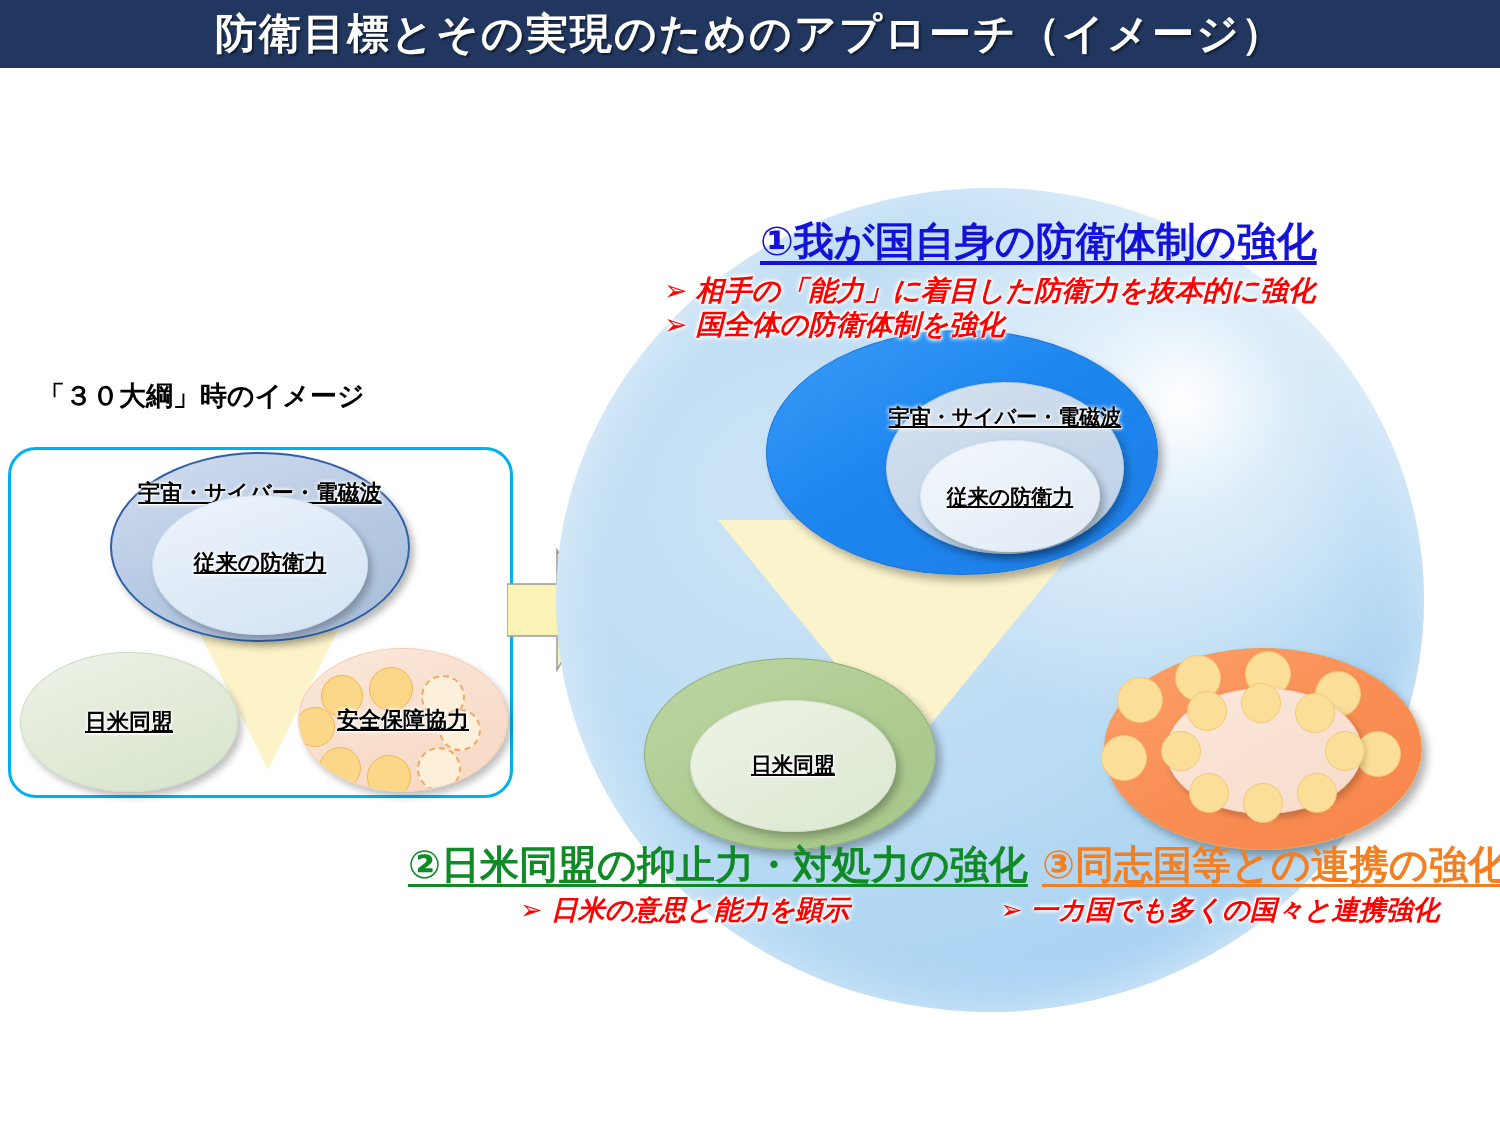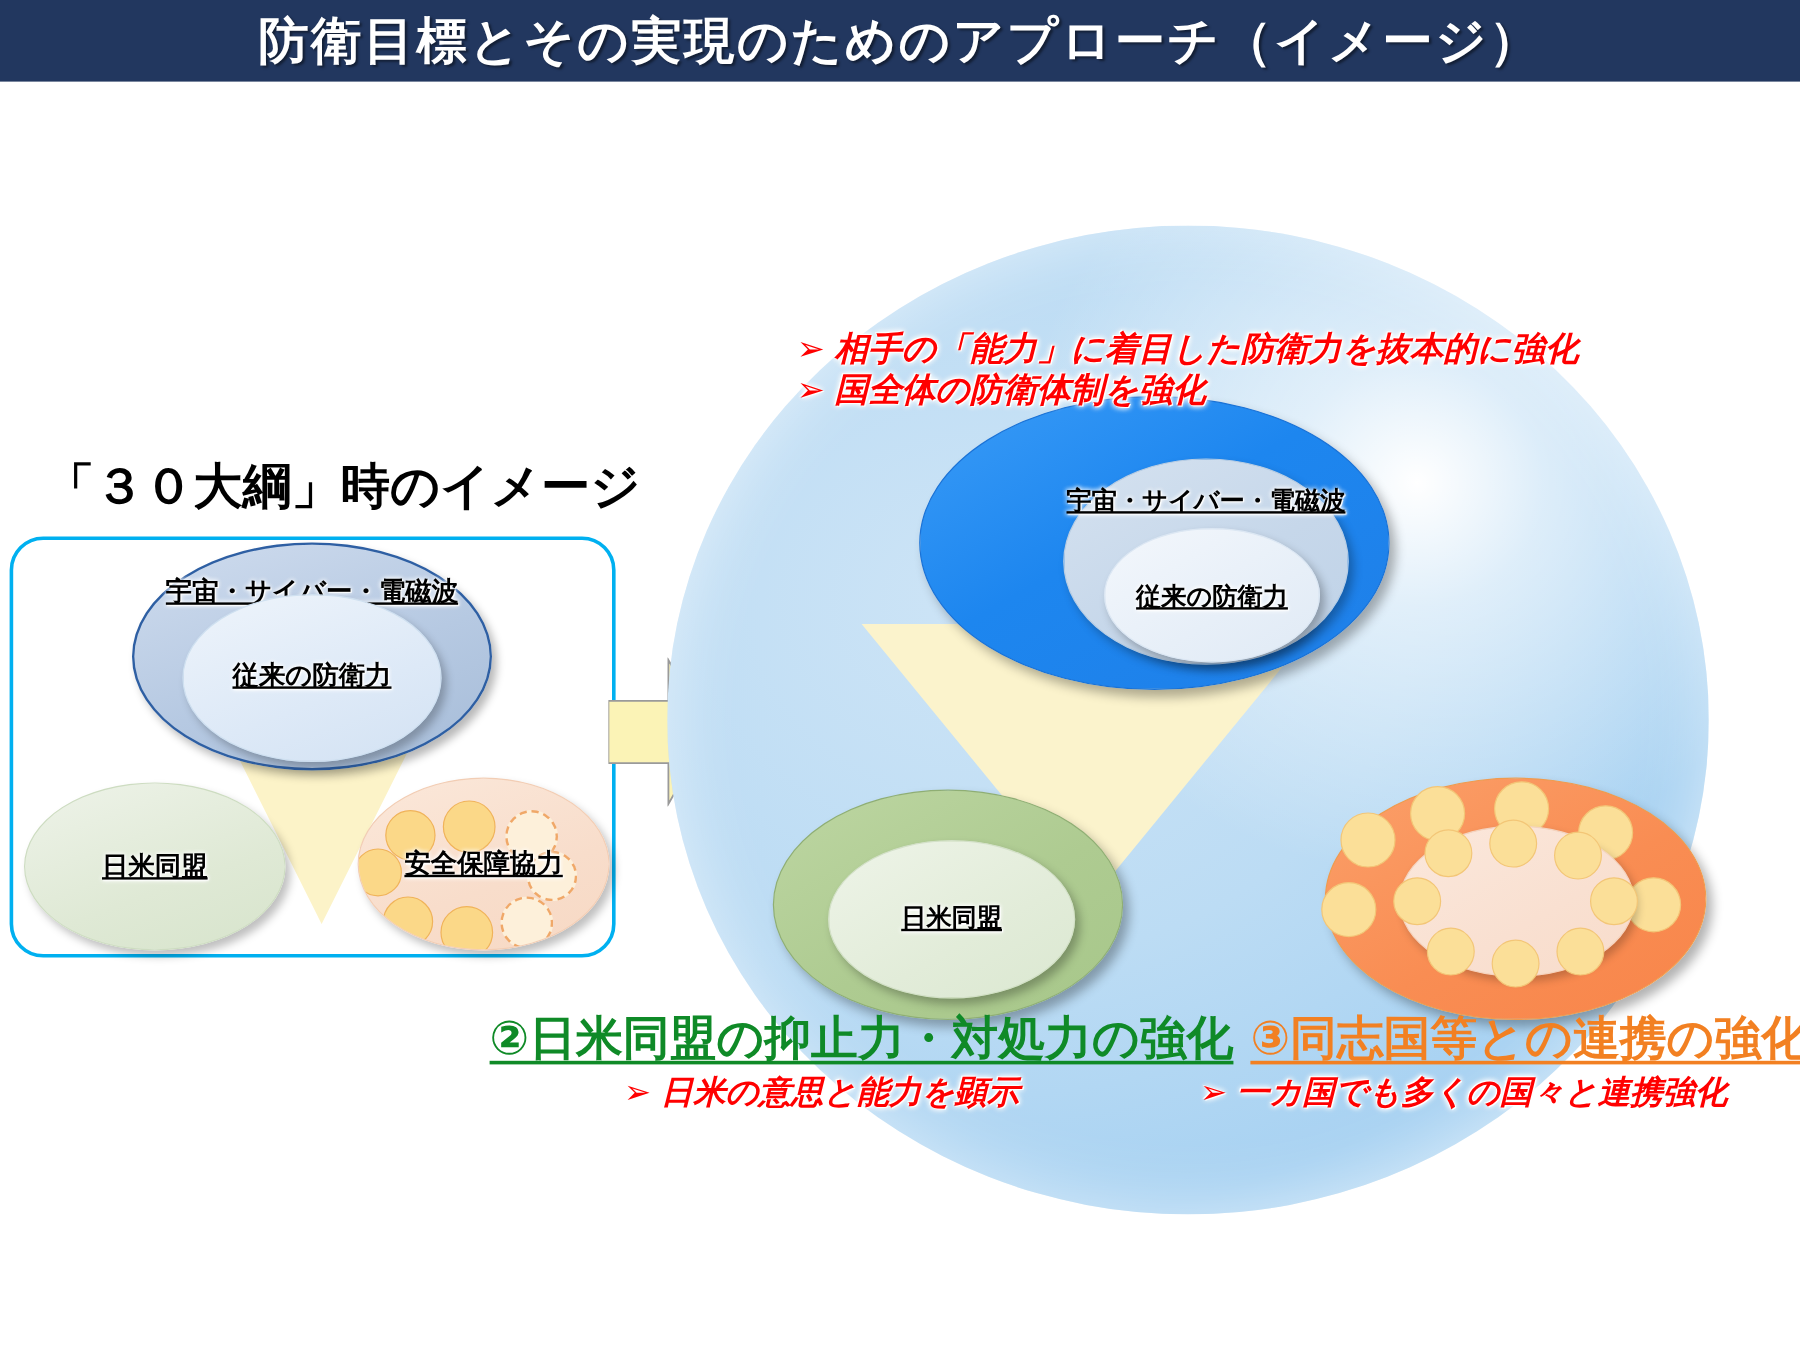--- a/index.html
+++ b/index.html
@@ -30,21 +30,21 @@
   .lbl{
     position:absolute;width:100%;text-align:center;
     font-weight:bold;color:#000;white-space:nowrap;
     text-shadow:0 0 4px #fff,0 0 4px #fff,1px 1px 0 rgba(255,255,255,.9);
     text-decoration:underline;
   }
 
   
   .panel-title{
     position:absolute;left:38px;top:378px;
-    font-size:41px;font-weight:bold;color:#000;white-space:nowrap;
+    font-size:27px;font-weight:bold;color:#000;white-space:nowrap;
   }
   .panel-box{
     position:absolute;left:8px;top:447px;width:505px;height:351px;
     border:3px solid #00B0F0;border-radius:28px;background:#fff;
     box-sizing:border-box;
   }
   .lp-tri{
     position:absolute;left:178px;top:590px;
     width:0;height:0;
     border-left:90px solid transparent;
@@ -256,20 +256,21 @@
     <div class="odot" style="left:20px;top:2px;width:40px;height:40px;"></div>
     <div class="odot" style="left:74px;top:-6px;width:40px;height:40px;"></div>
     <div class="odot" style="left:128px;top:4px;width:40px;height:40px;"></div>
     <div class="odot" style="left:-6px;top:42px;width:40px;height:40px;"></div>
     <div class="odot" style="left:158px;top:42px;width:40px;height:40px;"></div>
     <div class="odot" style="left:22px;top:84px;width:40px;height:40px;"></div>
     <div class="odot" style="left:76px;top:94px;width:40px;height:40px;"></div>
     <div class="odot" style="left:130px;top:84px;width:40px;height:40px;"></div>
   </div>
 
+  <div class="head head1">①我が国自身の防衛体制の強化</div>
 
   <div class="bul b1"><span class="mk">➢</span><span>相手の「能力」に着目した防衛力を抜本的に強化</span></div>
   <div class="bul b2"><span class="mk">➢</span><span>国全体の防衛体制を強化</span></div>
 
 
   <div class="head head2">②日米同盟の抑止力・対処力の強化</div>
   <div class="bul b3"><span class="mk">➢</span><span>日米の意思と能力を顕示</span></div>
 
   <div class="head head3">③同志国等との連携の強化</div>
   <div class="bul b4"><span class="mk">➢</span><span>一カ国でも多くの国々と連携強化</span></div>

